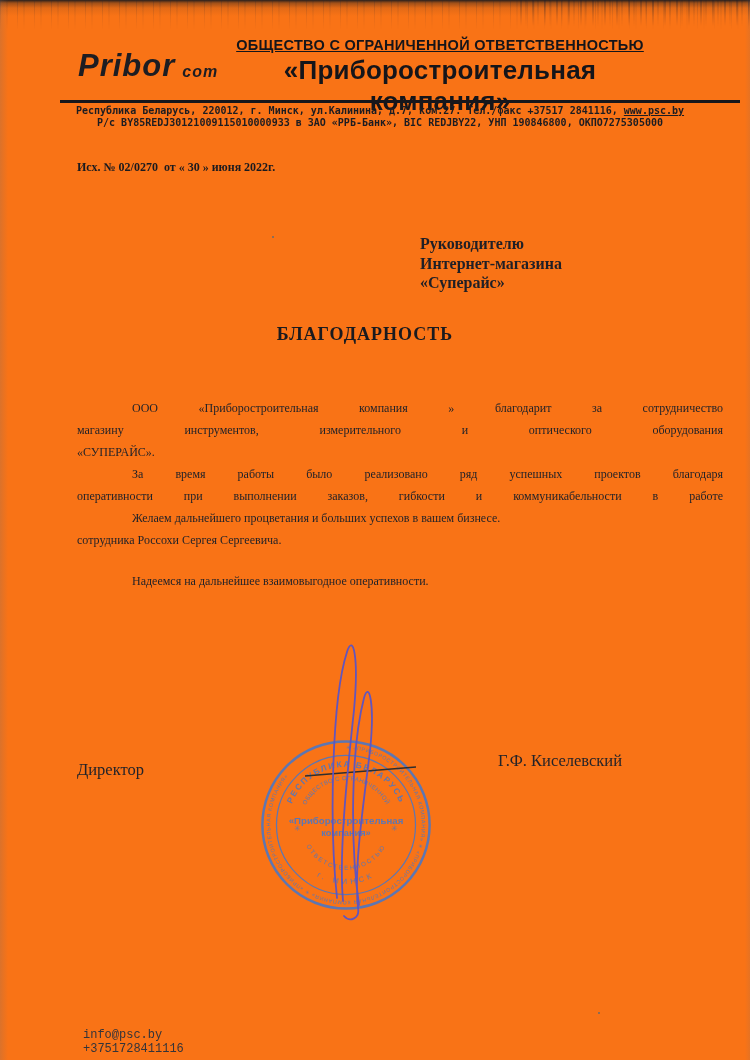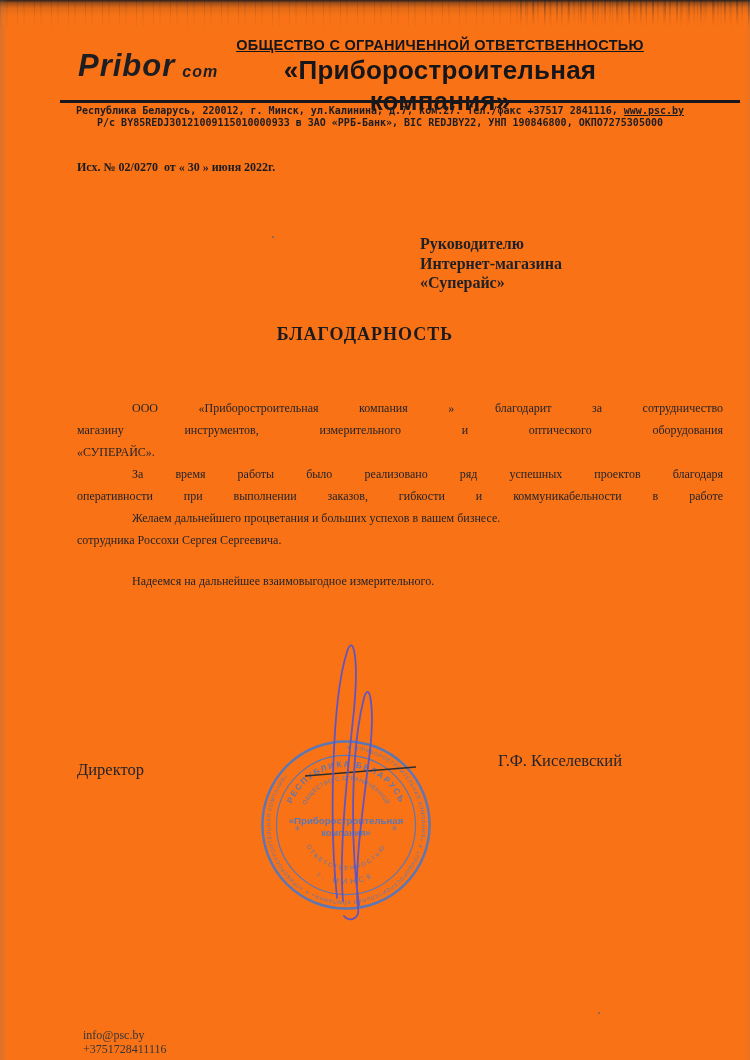--- a/index.html
+++ b/index.html
@@ -52,21 +52,21 @@
   .bline.ind{text-indent:55px;}
   .bline.gap{margin-top:19px;}
 
   
   .signoff-role{position:absolute;left:77px;top:760px;font-size:16.5px;color:#232329;}
   .signoff-name{position:absolute;left:498px;top:751px;font-size:16.5px;color:#232329;}
   .stamp-svg{position:absolute;left:258px;top:737px;width:176px;height:176px;opacity:.85;}
   .sig-svg{position:absolute;left:280px;top:628px;width:170px;height:300px;}
 
   
-  .footer{position:absolute;left:83px;top:1029px;font-size:12px;line-height:13.5px;color:#34343a;}
+  .footer{position:absolute;left:83px;top:1029px;font-size:12px;line-height:13.5px;color:#34343a;font-family:Liberation Mono, monospace;}
 </style>
 </head>
 <body>
 
 <div class="page">
 
   <div class="scan-top-strip"></div>
   <div class="scan-streaks"></div>
   <div class="scan-streaks-right"></div>
   <div class="edge-left"></div>
@@ -95,21 +95,21 @@
   <div class="doc-title">БЛАГОДАРНОСТЬ</div>
 
   <div class="body-block">
     <div class="bline j ind">ООО «Приборостроительная компания » благодарит за сотрудничество</div>
     <div class="bline j">магазину инструментов, измерительного и оптического оборудования</div>
     <div class="bline">«СУПЕРАЙС».</div>
     <div class="bline j ind">За время работы было реализовано ряд успешных проектов благодаря</div>
     <div class="bline j">оперативности при выполнении заказов, гибкости и коммуникабельности в работе</div>
     <div class="bline ind">Желаем дальнейшего процветания и больших успехов в вашем бизнесе.</div>
     <div class="bline">сотрудника Россохи Сергея Сергеевича.</div>
-    <div class="bline ind gap">Надеемся на дальнейшее взаимовыгодное измерительного.</div>
+    <div class="bline ind gap">Надеемся на дальнейшее взаимовыгодное оперативности.</div>
   </div>
 
   <div class="signoff-role">Директор</div>
   <div class="signoff-name">Г.Ф. Киселевский</div>
 
   <svg class="stamp-svg" viewBox="0 0 200 200">
     <defs>
       <path id="arcOuter" d="M 100 14 A 86 86 0 1 1 99.8 14"></path>
       <path id="arcTop" d="M 34 100 A 66 66 0 1 1 166 100"></path>
       <path id="arcTop2" d="M 49 100 A 51 51 0 1 1 151 100"></path>

